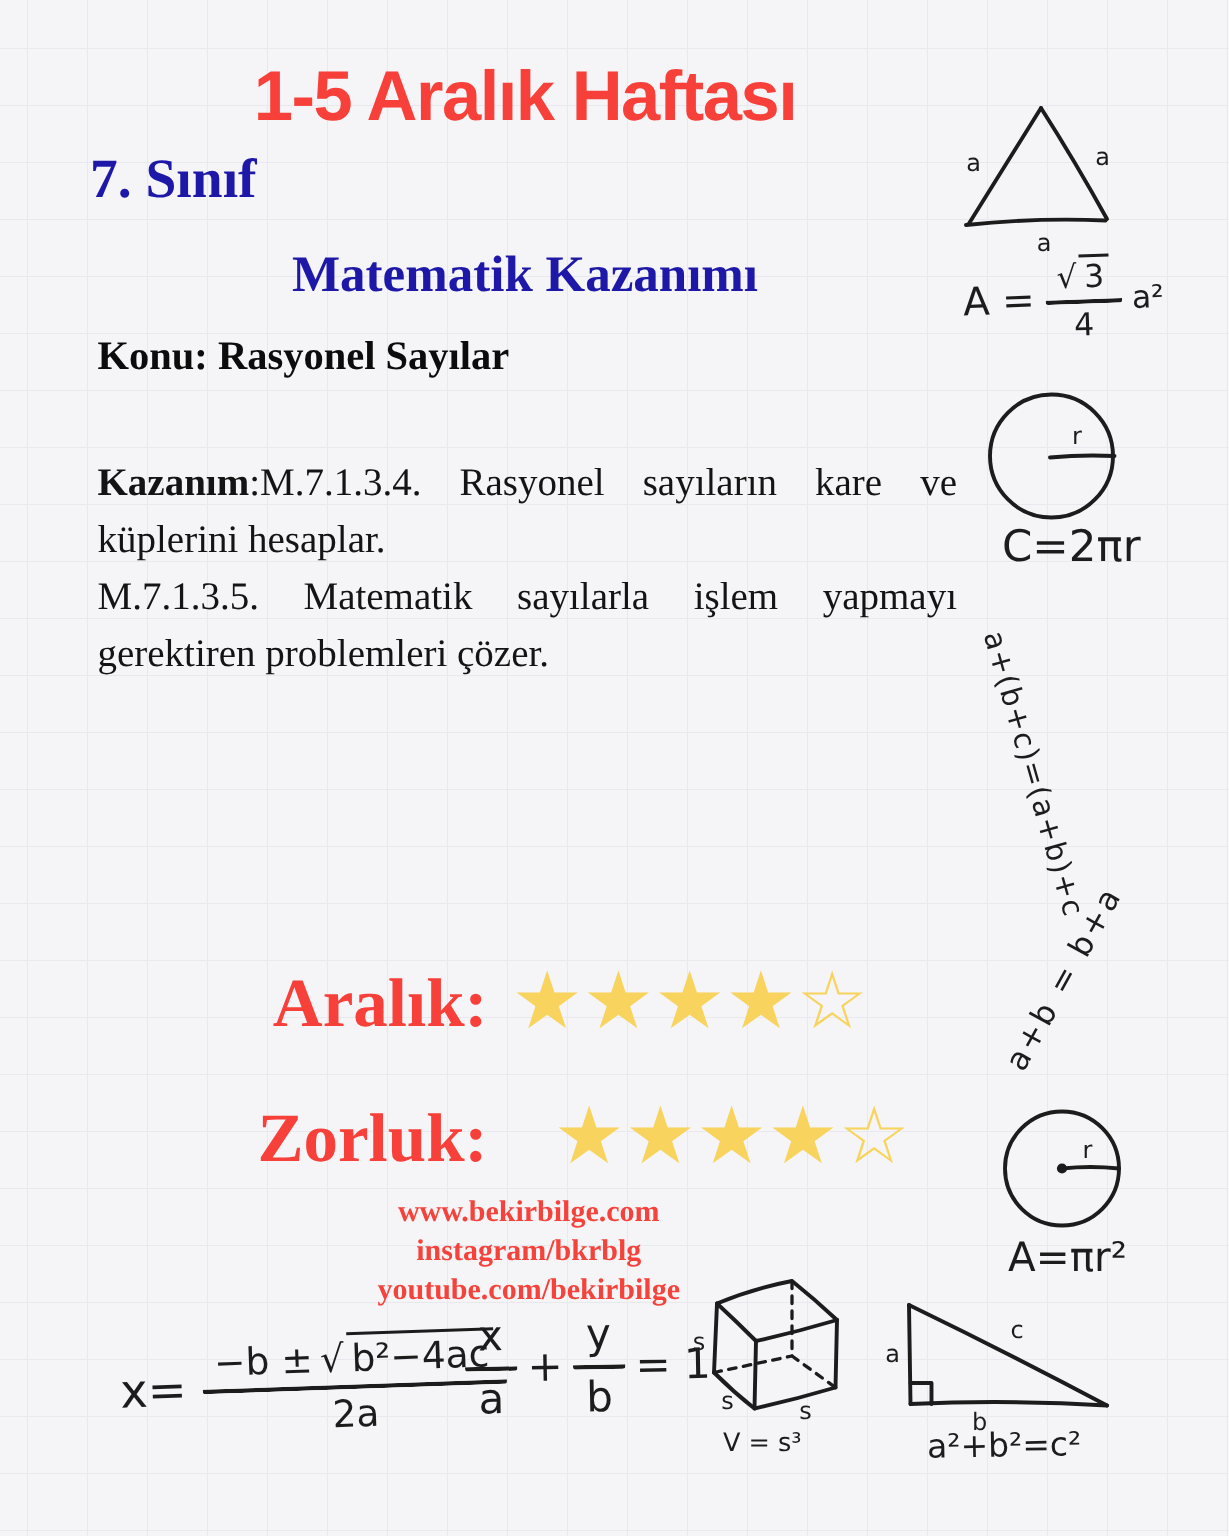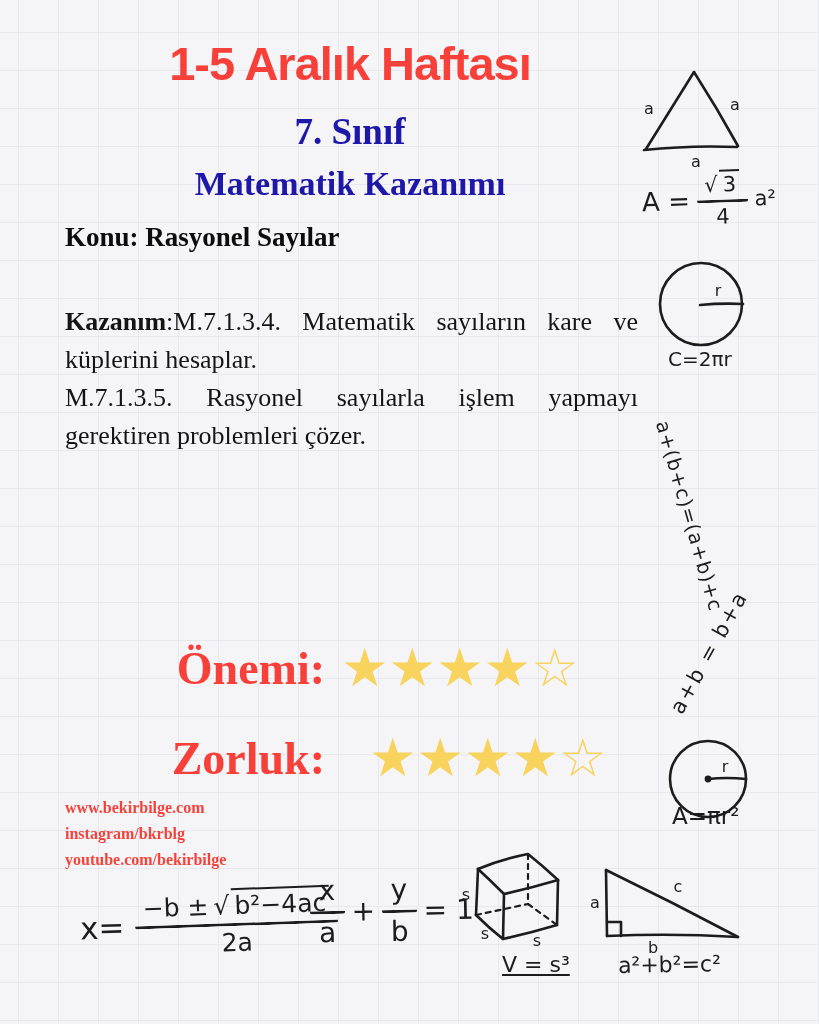--- a/index.html
+++ b/index.html
@@ -14,87 +14,87 @@
     background-image:
       linear-gradient(to right, var(--grid) 1px, transparent 1px),
       linear-gradient(to bottom, var(--grid) 1px, transparent 1px);
     background-size:40px 38px;
     background-position:18px -6px;
   }
   
   .week-title{position:absolute;top:36px;left:60px;width:580px;text-align:center;
     font-family:"Liberation Sans",sans-serif;font-weight:bold;font-size:47px;
     letter-spacing:-1px;color:var(--red);}
-  .grade{position:absolute;top:110px;left:60px;width:580px;text-align:center;
+  .grade{position:absolute;top:98px;left:60px;width:580px;
     font-weight:bold;font-size:37px;color:var(--blue);}
   .subject{position:absolute;top:165px;left:60px;width:580px;text-align:center;
     font-weight:bold;font-size:34px;color:var(--blue);}
   
   .topic{position:absolute;top:222px;left:65px;font-weight:bold;font-size:27px;color:#0c0c0c;}
   .para{position:absolute;left:65px;width:573px;font-size:26px;line-height:38px;
     text-align:justify;color:var(--text);}
   .para b{font-weight:bold;font-family:Liberation Serif, serif;}
   .kazanim{top:303px;}
   .aciklama{top:477px;}
   
   .rating-row{position:absolute;left:120px;height:60px;display:flex;align-items:center;}
   .rating-row.importance{top:638px;}
   .rating-row.difficulty{top:728px;gap:28px;}
   .rating-label{display:inline-block;width:205px;text-align:right;
     font-weight:bold;font-size:46px;color:var(--red);}
   .stars{font-family:"DejaVu Sans",sans-serif;font-size:53px;line-height:60px;
     color:var(--gold);margin-left:16px;letter-spacing:0px;}
   
-  .links{position:absolute;top:795px;left:65px;width:575px;
-    font-weight:bold;font-size:16px;line-height:26px;color:#f5423b;}
+  .links{position:absolute;top:795px;left:65px;width:575px;text-align:center;
+    font-weight:bold;font-size:20px;line-height:26px;color:#f5423b;}
   
   .hand{font-family:"DejaVu Sans",sans-serif;color:var(--ink);}
   svg{position:absolute;overflow:visible;}
   svg path, svg circle, svg line{fill:none;stroke:var(--ink);stroke-width:2.6;
     stroke-linecap:round;stroke-linejoin:round;}
   svg .dash{stroke-dasharray:5 5;stroke-width:2.2;}
   svg .dot{fill:var(--ink);stroke:none;}
   svg text{fill:var(--ink);stroke:none;font-family:"DejaVu Sans",sans-serif;font-size:16px;}
   .fig-formula{position:absolute;display:flex;align-items:center;gap:7px;}
   .frac{display:inline-flex;flex-direction:column;align-items:stretch;text-align:center;}
   .frac .num{display:flex;justify-content:center;align-items:baseline;gap:5px;
     border-bottom:3px solid var(--ink);padding:0 8px 3px;border-radius:2px;}
   .frac .den{padding-top:2px;text-align:center;}
   .radicand{border-top:2.6px solid var(--ink);padding:1px 3px 0;margin-left:-3px;}
   .tri-area{left:642px;top:170px;font-size:21px;transform:rotate(-2deg);}
   .tri-area .lhs{font-size:26px;}
-  .circ1-f{left:668px;top:347px;font-size:20px;}
+  .circ1-f{left:668px;top:347px;font-size:29px;}
   .assoc{position:absolute;left:673px;top:418px;font-size:19.5px;white-space:nowrap;
     transform:rotate(74deg);transform-origin:0 0;letter-spacing:1px;}
   .commut{position:absolute;left:676px;top:700px;font-size:21px;white-space:nowrap;
     transform:rotate(-61deg);transform-origin:0 50%;letter-spacing:2px;}
-  .circ2-f{left:672px;top:803px;font-size:23px;}
+  .circ2-f{left:672px;top:823px;font-size:27px;}
   .quadratic{left:80px;top:889px;font-size:25px;transform:rotate(-2deg);}
   .quadratic .lhs{font-size:31px;margin-right:4px;}
   .intercept{left:310px;top:873px;font-size:28px;transform:rotate(-1deg);}
   .intercept .frac .num{border-bottom-width:3px;padding:0 9px 4px;}
-  .cube-f{left:502px;top:952px;font-size:22px;text-decoration:underline;}
+  .cube-f{left:482px;top:952px;font-size:17px;}
   .pyth-f{left:618px;top:952px;font-size:22px;transform:rotate(-1deg);}
 </style>
 </head>
 <body>
 
 <div class="page">
 
   <div class="week-title">1-5 Aralık Haftası</div>
   <div class="grade">7. Sınıf</div>
   <div class="subject">Matematik Kazanımı</div>
 
   <div class="topic">Konu: Rasyonel Sayılar</div>
 
-  <p class="para kazanim"><b>Kazanım</b><span>:M.7.1.3.4. Matematik sayıların kare ve küplerini hesaplar.</span><br><span>M.7.1.3.5. Rasyonel sayılarla işlem yapmayı gerektiren problemleri çözer.</span></p>
+  <p class="para kazanim"><b>Kazanım</b><span>:M.7.1.3.4. Rasyonel sayıların kare ve küplerini hesaplar.</span><br><span>M.7.1.3.5. Matematik sayılarla işlem yapmayı gerektiren problemleri çözer.</span></p>
 
 
   <div class="rating-row importance">
-    <span class="rating-label">Önemi:</span>
+    <span class="rating-label">Aralık:</span>
     <span class="stars">★★★★☆</span>
   </div>
   <div class="rating-row difficulty">
     <span class="rating-label">Zorluk:</span>
     <span class="stars">★★★★☆</span>
   </div>
 
   <div class="links">
     <div>www.bekirbilge.com</div>
     <div>instagram/bkrblg</div>

